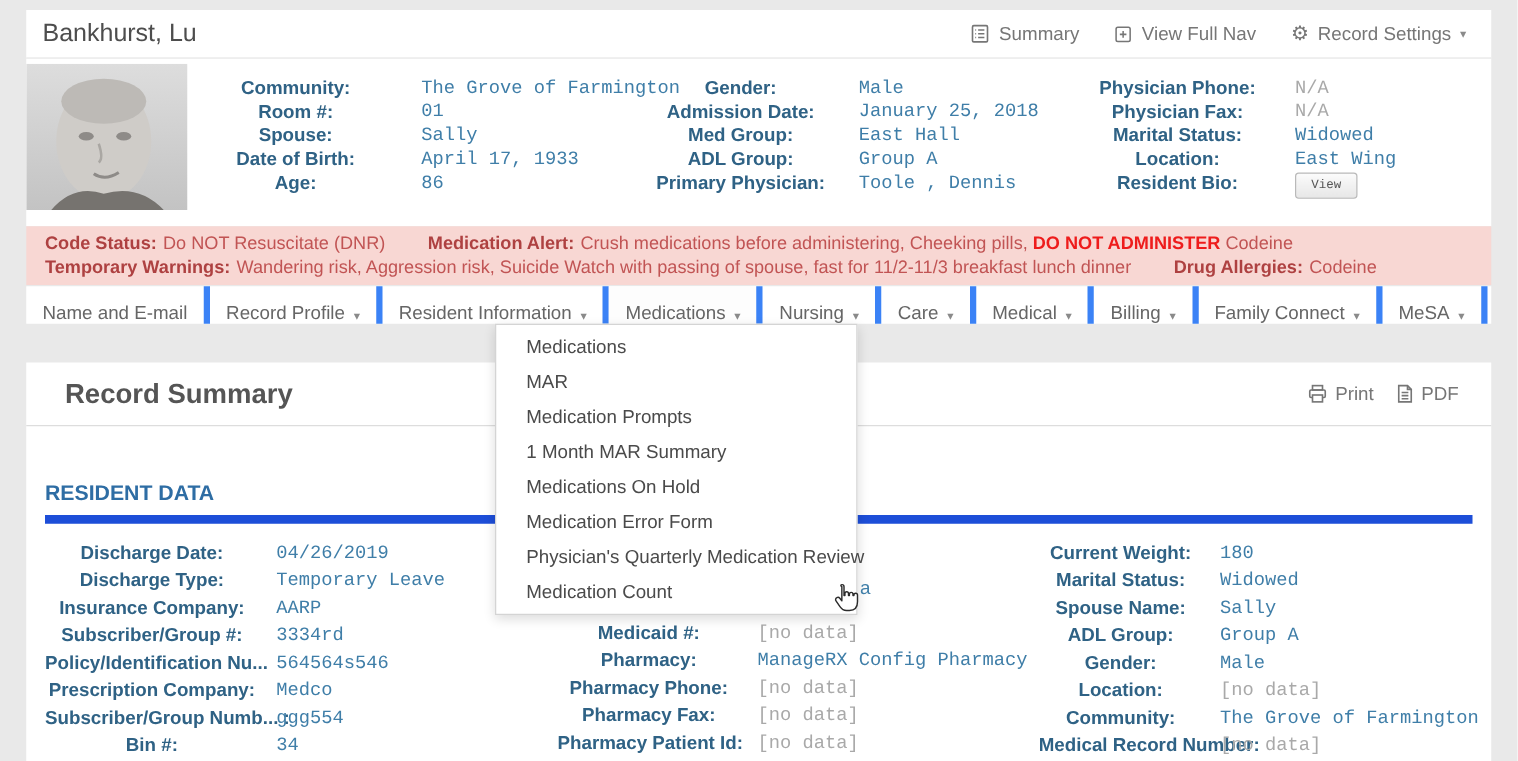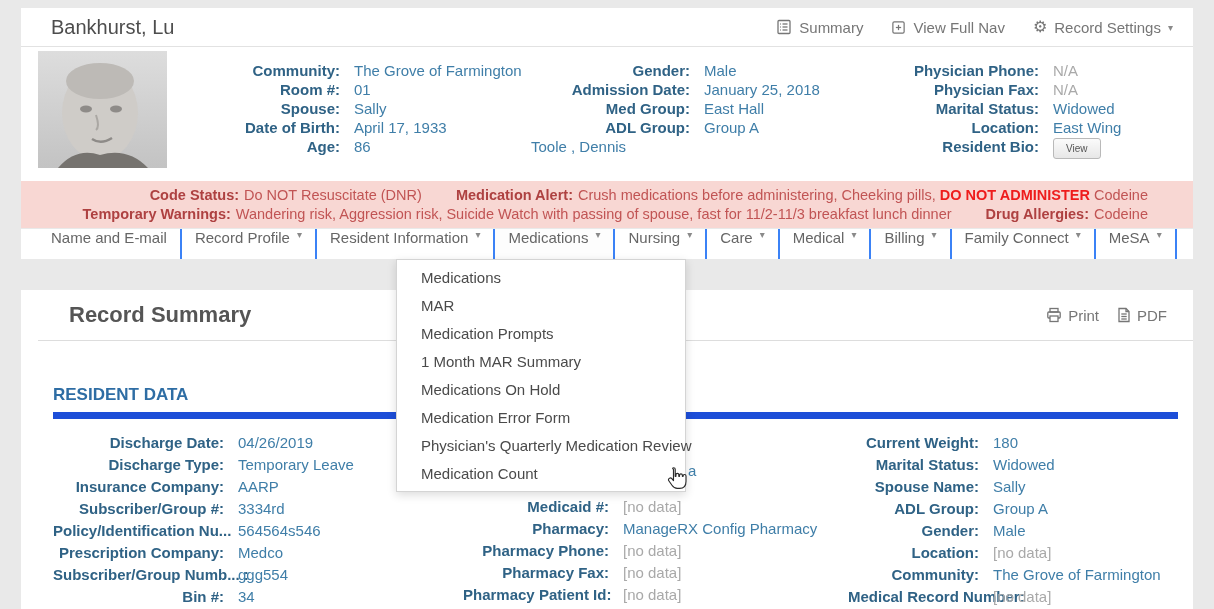--- a/index.html
+++ b/index.html
@@ -3,60 +3,60 @@
 <meta charset="utf-8">
 <style>
   * { margin:0; padding:0; box-sizing:border-box; }
   html,body { width:1214px; height:609px; }
   body {
     position:relative; overflow:hidden;
     background:#e9e9e9;
     font-family:"Liberation Sans", sans-serif;
     font-size:15px; color:#444;
   }
-  .panel { position:absolute; left:21px; width:1172px; background:#fff;padding-left:17px; }
+  .panel { position:absolute; left:21px; width:1172px; background:#fff; }
 
   
   .hdr { top:8px; height:39px; display:flex; align-items:center; border-bottom:1px solid #e2e2e2; }
   .hdr-title { margin-left:13px; font-size:20px; color:#4d4d4d; font-weight:400; }
   .hdr-actions { margin-left:auto; display:flex; align-items:center; gap:28px; padding-right:20px; color:#767676; }
   .hdr-action { display:flex; align-items:center; gap:7px; cursor:pointer; white-space:nowrap; }
   .hdr-action svg, .hdr-action .gearglyph { flex:0 0 auto; }
   .gearglyph { font-family:"DejaVu Sans", sans-serif; font-size:16px; color:#767676; line-height:1; }
   .caret { font-family:"DejaVu Sans", sans-serif; font-size:10px; color:#8a8a8a; display:none; }
   .caret.show { display:inline; }
 
   
   .info { top:47px; height:134px; display:flex; }
   .photo { width:129px; height:117px; margin:4px 0 0 0; flex:0 0 auto; }
   .info-cols { display:flex; flex:1; padding-top:14px; }
   .fcol { display:flex; flex-direction:column; }
   .frow { display:flex; line-height:19px; }
-  .flabel { font-weight:bold; color:#2f6285; text-align:right; padding-right:12px; flex:0 0 auto; white-space:nowrap; }
-  .fvalue { color:#3f7ea8; padding-left:2px; white-space:nowrap; }
+  .flabel { font-weight:bold; color:#2f6285; text-align:center; padding-right:12px; flex:0 0 auto; white-space:nowrap; }
+  .fvalue { color:#3f7ea8; padding-left:2px; white-space:nowrap;font-family:Liberation Mono, monospace; }
   .fvalue.muted { color:#a9a9a9; }
   .icol1 .flabel { width:185px; } .icol1 { width:362px; }
   .icol2 .flabel { width:173px; } .icol2 { width:350px; }
   .icol3 .flabel { width:172px; } .icol3 { flex:1; }
   .view-btn {
     display:inline-block; font-size:10px; color:#555; line-height:17px;
     padding:1px 12px; border:1px solid #b9b9b9; border-radius:3px;
     background:linear-gradient(#fbfbfb,#e7e7e7); cursor:pointer; margin-top:-1px;
   }
 
   
-  .alert { top:181px; height:47px; background:#f8d7d3; padding:5px 15px 16px 15px; line-height:19px; font-size:14.5px; color:#c15454;text-align:right; }
+  .alert { top:181px; height:47px; background:#f8d7d3; padding:5px 15px 16px 15px; line-height:19px; font-size:14.5px; color:#c15454; }
   .alert .grp { margin-right:30px; white-space:nowrap; }
   .alert .albl { font-weight:bold; color:#ae4141; margin-right:5px; }
   .alert .alert-em { color:#ee1c1c; font-weight:bold; }
   .alert-line { white-space:nowrap; overflow:hidden; }
 
   
   .nav { top:229px; height:30px; display:flex; align-items:stretch; color:#666; }
-  .nav-item { display:flex; align-items:flex-start; gap:7px; padding:0 13px; border-right:2px solid #3b82f6; cursor:pointer; white-space:nowrap; }
+  .nav-item { display:flex; align-items:flex-end; gap:7px; padding:0 13px; border-right:5px solid #3b82f6; cursor:pointer; white-space:nowrap; }
   .nav-item.open { background:#fdfdfd; }
 
   
   .menu {
     position:absolute; left:396px; top:259px; width:290px; height:233px;
     background:#fff; border:1px solid #d4d4d4; box-shadow:0 3px 9px rgba(0,0,0,.14);
     z-index:5; padding-top:4px;
   }
   .menu-item { height:28px; line-height:28px; padding-left:24px; color:#4a4a4a; cursor:pointer; white-space:nowrap; }
 
@@ -181,20 +181,21 @@
           <span class="flabel">Med Group:</span>
           <span class="fvalue">East Hall</span>
         </div>
 
         <div class="frow">
           <span class="flabel">ADL Group:</span>
           <span class="fvalue">Group A</span>
         </div>
 
         <div class="frow">
+          <span class="flabel">Primary Physician:</span>
           <span class="fvalue">Toole , Dennis</span>
         </div>
       </div>
     <div class="fcol icol3">
       <div>
 
           <div class="frow">
             <span class="flabel">Physician Phone:</span>
             <span class="fvalue muted">N/A</span>
           </div>

